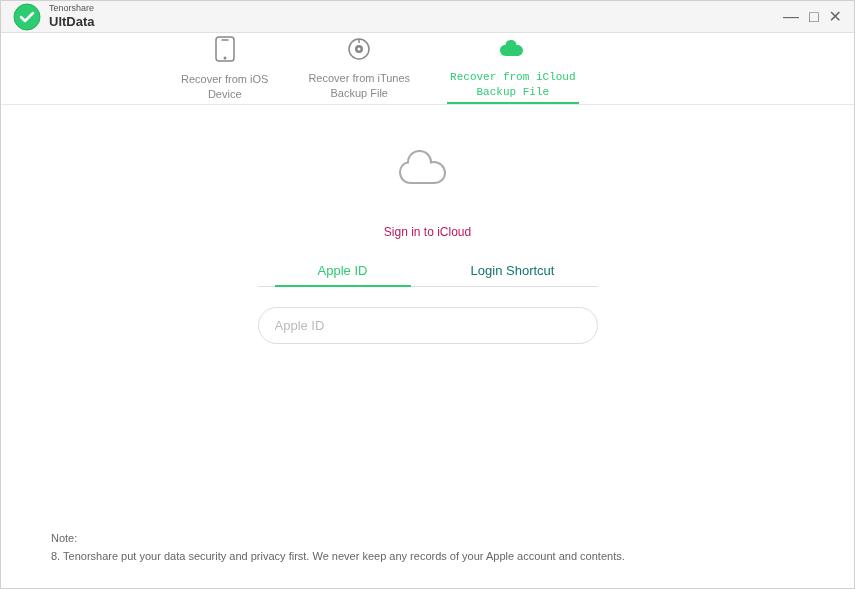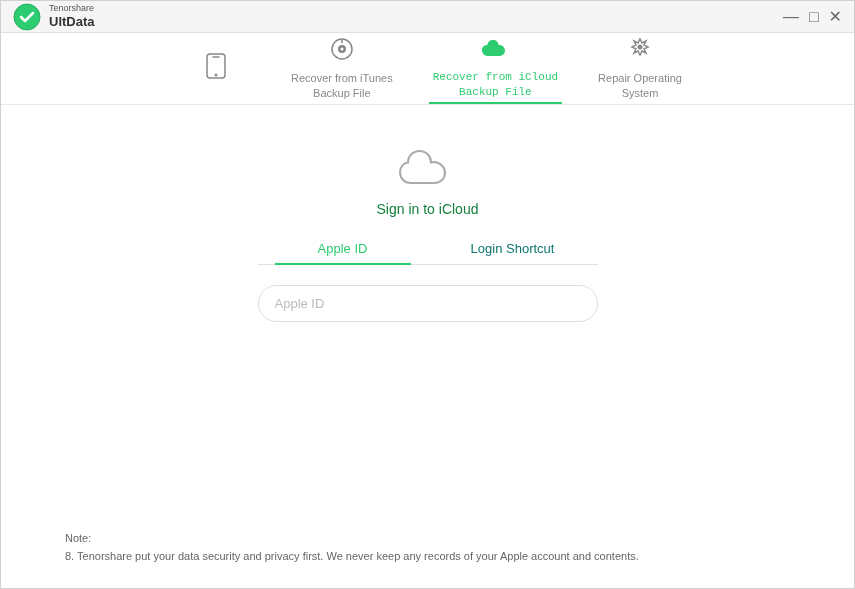--- a/index.html
+++ b/index.html
@@ -122,22 +122,23 @@
       align-items: center;
       margin-top: 20px;
       margin-bottom: 16px;
     }
     .cloud-icon-svg {
       width: 64px;
       height: 48px;
       margin-bottom: 8px;
     }
     .cloud-title {
-      font-size: 14px;
-      color: #15803d;
+      font-size: 12px;
+      color: #be185d;
+      margin-top: 24px;
     }
 
     
     .login-tabs {
       display: flex;
       width: 340px;
       border-bottom: 1px solid #e0e0e0;
       margin-bottom: 20px;
     }
     .login-tab {
@@ -211,21 +212,21 @@
       cursor: pointer;
       display: flex;
       align-items: center;
       justify-content: center;
     }
 
     
     .notes-section {
       position: absolute;
       bottom: 20px;
-      left: 64px;
+      left: 50px;
       right: 50px;
     }
     .notes-title {
       font-size: 11px;
       color: #666;
       margin-bottom: 4px;
     }
     .notes-item {
       font-size: 11px;
       color: #666;
@@ -256,49 +257,41 @@
 
 <div class="nav-bar">
   <div class="nav-item">
     <span class="nav-icon">
       <svg width="22" height="26" viewBox="0 0 22 26" fill="none">
         <rect x="2" y="1" width="18" height="24" rx="3" stroke="#888" stroke-width="1.5"></rect>
         <circle cx="11" cy="22" r="1.5" fill="#888"></circle>
         <line x1="8" y1="4" x2="14" y2="4" stroke="#888" stroke-width="1.5" stroke-linecap="round"></line>
       </svg>
     </span>
+    <span class="nav-label">Recover from iOS<br>Device</span>
   </div>
   <div class="nav-item">
     <span class="nav-icon">
       <svg width="24" height="24" viewBox="0 0 24 24" fill="none">
         <circle cx="12" cy="12" r="10" stroke="#888" stroke-width="1.5"></circle>
         <circle cx="12" cy="12" r="4" fill="#888"></circle>
         <circle cx="12" cy="12" r="1.5" fill="white"></circle>
         <line x1="12" y1="2" x2="12" y2="6" stroke="#888" stroke-width="1.5"></line>
       </svg>
     </span>
     <span class="nav-label">Recover from iTunes<br>Backup File</span>
   </div>
   <div class="nav-item active">
     <span class="nav-icon">
       <svg width="30" height="22" viewBox="0 0 30 22" fill="none">
         <path d="M8 18 C4 18 2 15 2 12 C2 9 4.5 7 7.5 7 C7.5 4 10 2 13 2 C16 2 18.5 4 18.5 7 C18.5 7 19 7 19.5 7 C22.5 7 25 9.5 25 12.5 C25 15.5 22.5 18 19.5 18 Z" fill="#2ecc71"></path>
       </svg>
     </span>
     <span class="nav-label">Recover from iCloud<br>Backup File</span>
   </div>
-  <div class="nav-item">
-    <span class="nav-icon">
-      <svg width="24" height="24" viewBox="0 0 24 24" fill="none">
-        <path d="M12 2 L14 6 L18 4 L16 8 L20 10 L16 12 L18 16 L14 14 L12 18 L10 14 L6 16 L8 12 L4 10 L8 8 L6 4 L10 6 Z" stroke="#888" stroke-width="1.5" fill="none"></path>
-        <circle cx="12" cy="10" r="2.5" fill="#888"></circle>
-      </svg>
-    </span>
-    <span class="nav-label">Repair Operating<br>System</span>
-  </div>
 </div>
 
 <div class="main-content">
 
   <div class="cloud-section">
     <svg class="cloud-icon-svg" viewBox="0 0 64 48" fill="none">
       <path d="M16 38 C9 38 5 33 5 27 C5 22 8.5 18 13 17.5 C13 11 18 6 24.5 6 C31 6 36 11 36 17.5 C37 17.2 38 17 39 17 C45 17 50 22 50 28 C50 34 45 38 39 38 Z" stroke="#aaa" stroke-width="2" fill="white"></path>
     </svg>
     <span class="cloud-title">Sign in to iCloud</span>
   </div>

